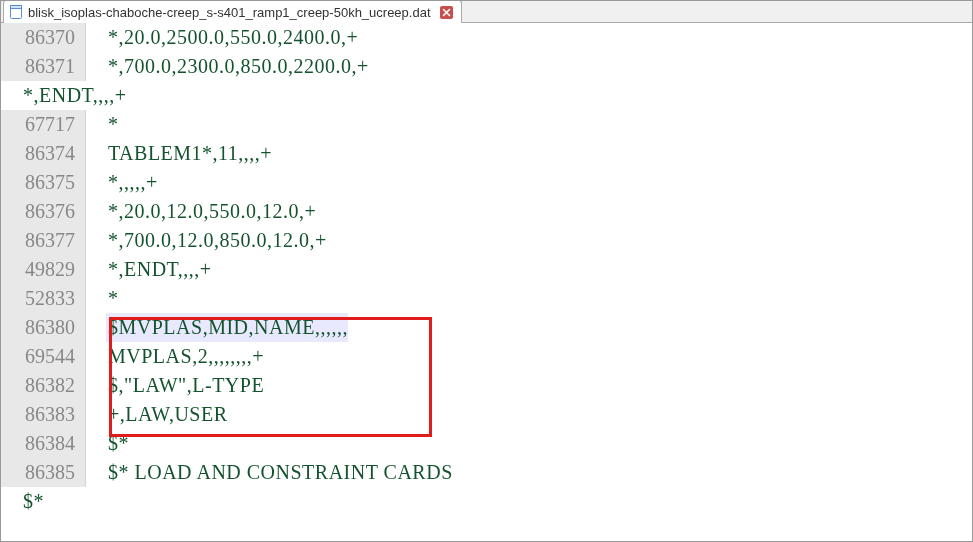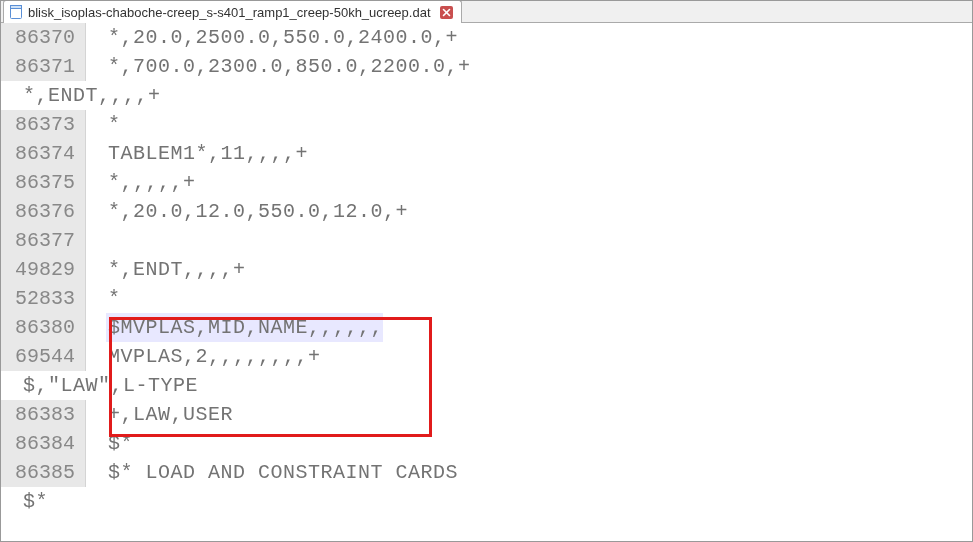--- a/index.html
+++ b/index.html
@@ -50,21 +50,21 @@
     background: #c94f4f;
     border-radius: 2px;
     margin-left: 4px;
   }
   .close-icon svg { width: 9px; height: 9px; display:block;}
   .editor {
     display: flex;
     flex-direction: column;
     height: calc(100% - 26px);
     background: #fff;
-    font-family: Liberation Mono, monospace;
+    font-family: Liberation Serif, serif;
     font-size: 20px;
     line-height: 29px;
     position: relative;
   }
   .line {
     display: flex;
     height: 29px;
     align-items: center;
     position: relative;
   }
@@ -82,21 +82,21 @@
   .margin {
     width: 20px;
     min-width: 20px;
     background: #f4f4f4;
     border-right: 1px solid #e8e8e8;
   }
   .code {
     padding-left: 2px;
     white-space: pre;
     letter-spacing: 0.5px;
-    color: #737373;
+    color: #14532d;
   }
   .line.highlighted .code,
   .line.highlighted .margin {
     background: #e8e8ff;
   }
   .line.highlighted .margin{
      background: #e8e8ff;
   }
   .red-box {
     position: absolute;
@@ -138,21 +138,21 @@
     <div class="line">
       <div class="gutter">86371</div>
       <div class="margin"></div>
       <div class="code">*,700.0,2300.0,850.0,2200.0,+</div>
     </div>
     <div class="line">
       <div class="margin"></div>
       <div class="code">*,ENDT,,,,+</div>
     </div>
     <div class="line">
-      <div class="gutter">86373</div>
+      <div class="gutter">67717</div>
       <div class="margin"></div>
       <div class="code">*</div>
     </div>
     <div class="line">
       <div class="gutter">86374</div>
       <div class="margin"></div>
       <div class="code">TABLEM1*,11,,,,+</div>
     </div>
     <div class="line">
       <div class="gutter">86375</div>
@@ -160,20 +160,21 @@
       <div class="code">*,,,,,+</div>
     </div>
     <div class="line">
       <div class="gutter">86376</div>
       <div class="margin"></div>
       <div class="code">*,20.0,12.0,550.0,12.0,+</div>
     </div>
     <div class="line">
       <div class="gutter">86377</div>
       <div class="margin"></div>
+      <div class="code">*,700.0,12.0,850.0,12.0,+</div>
     </div>
     <div class="line">
       <div class="gutter">49829</div>
       <div class="margin"></div>
       <div class="code">*,ENDT,,,,+</div>
     </div>
     <div class="line">
       <div class="gutter">52833</div>
       <div class="margin"></div>
       <div class="code">*</div>
@@ -182,20 +183,21 @@
       <div class="gutter">86380</div>
       <div class="margin"></div>
       <div class="code">$MVPLAS,MID,NAME,,,,,,</div>
     </div>
     <div class="line">
       <div class="gutter">69544</div>
       <div class="margin"></div>
       <div class="code">MVPLAS,2,,,,,,,,+</div>
     </div>
     <div class="line">
+      <div class="gutter">86382</div>
       <div class="margin"></div>
       <div class="code">$,"LAW",L-TYPE</div>
     </div>
     <div class="line">
       <div class="gutter">86383</div>
       <div class="margin"></div>
       <div class="code">+,LAW,USER</div>
     </div>
     <div class="line">
       <div class="gutter">86384</div>

